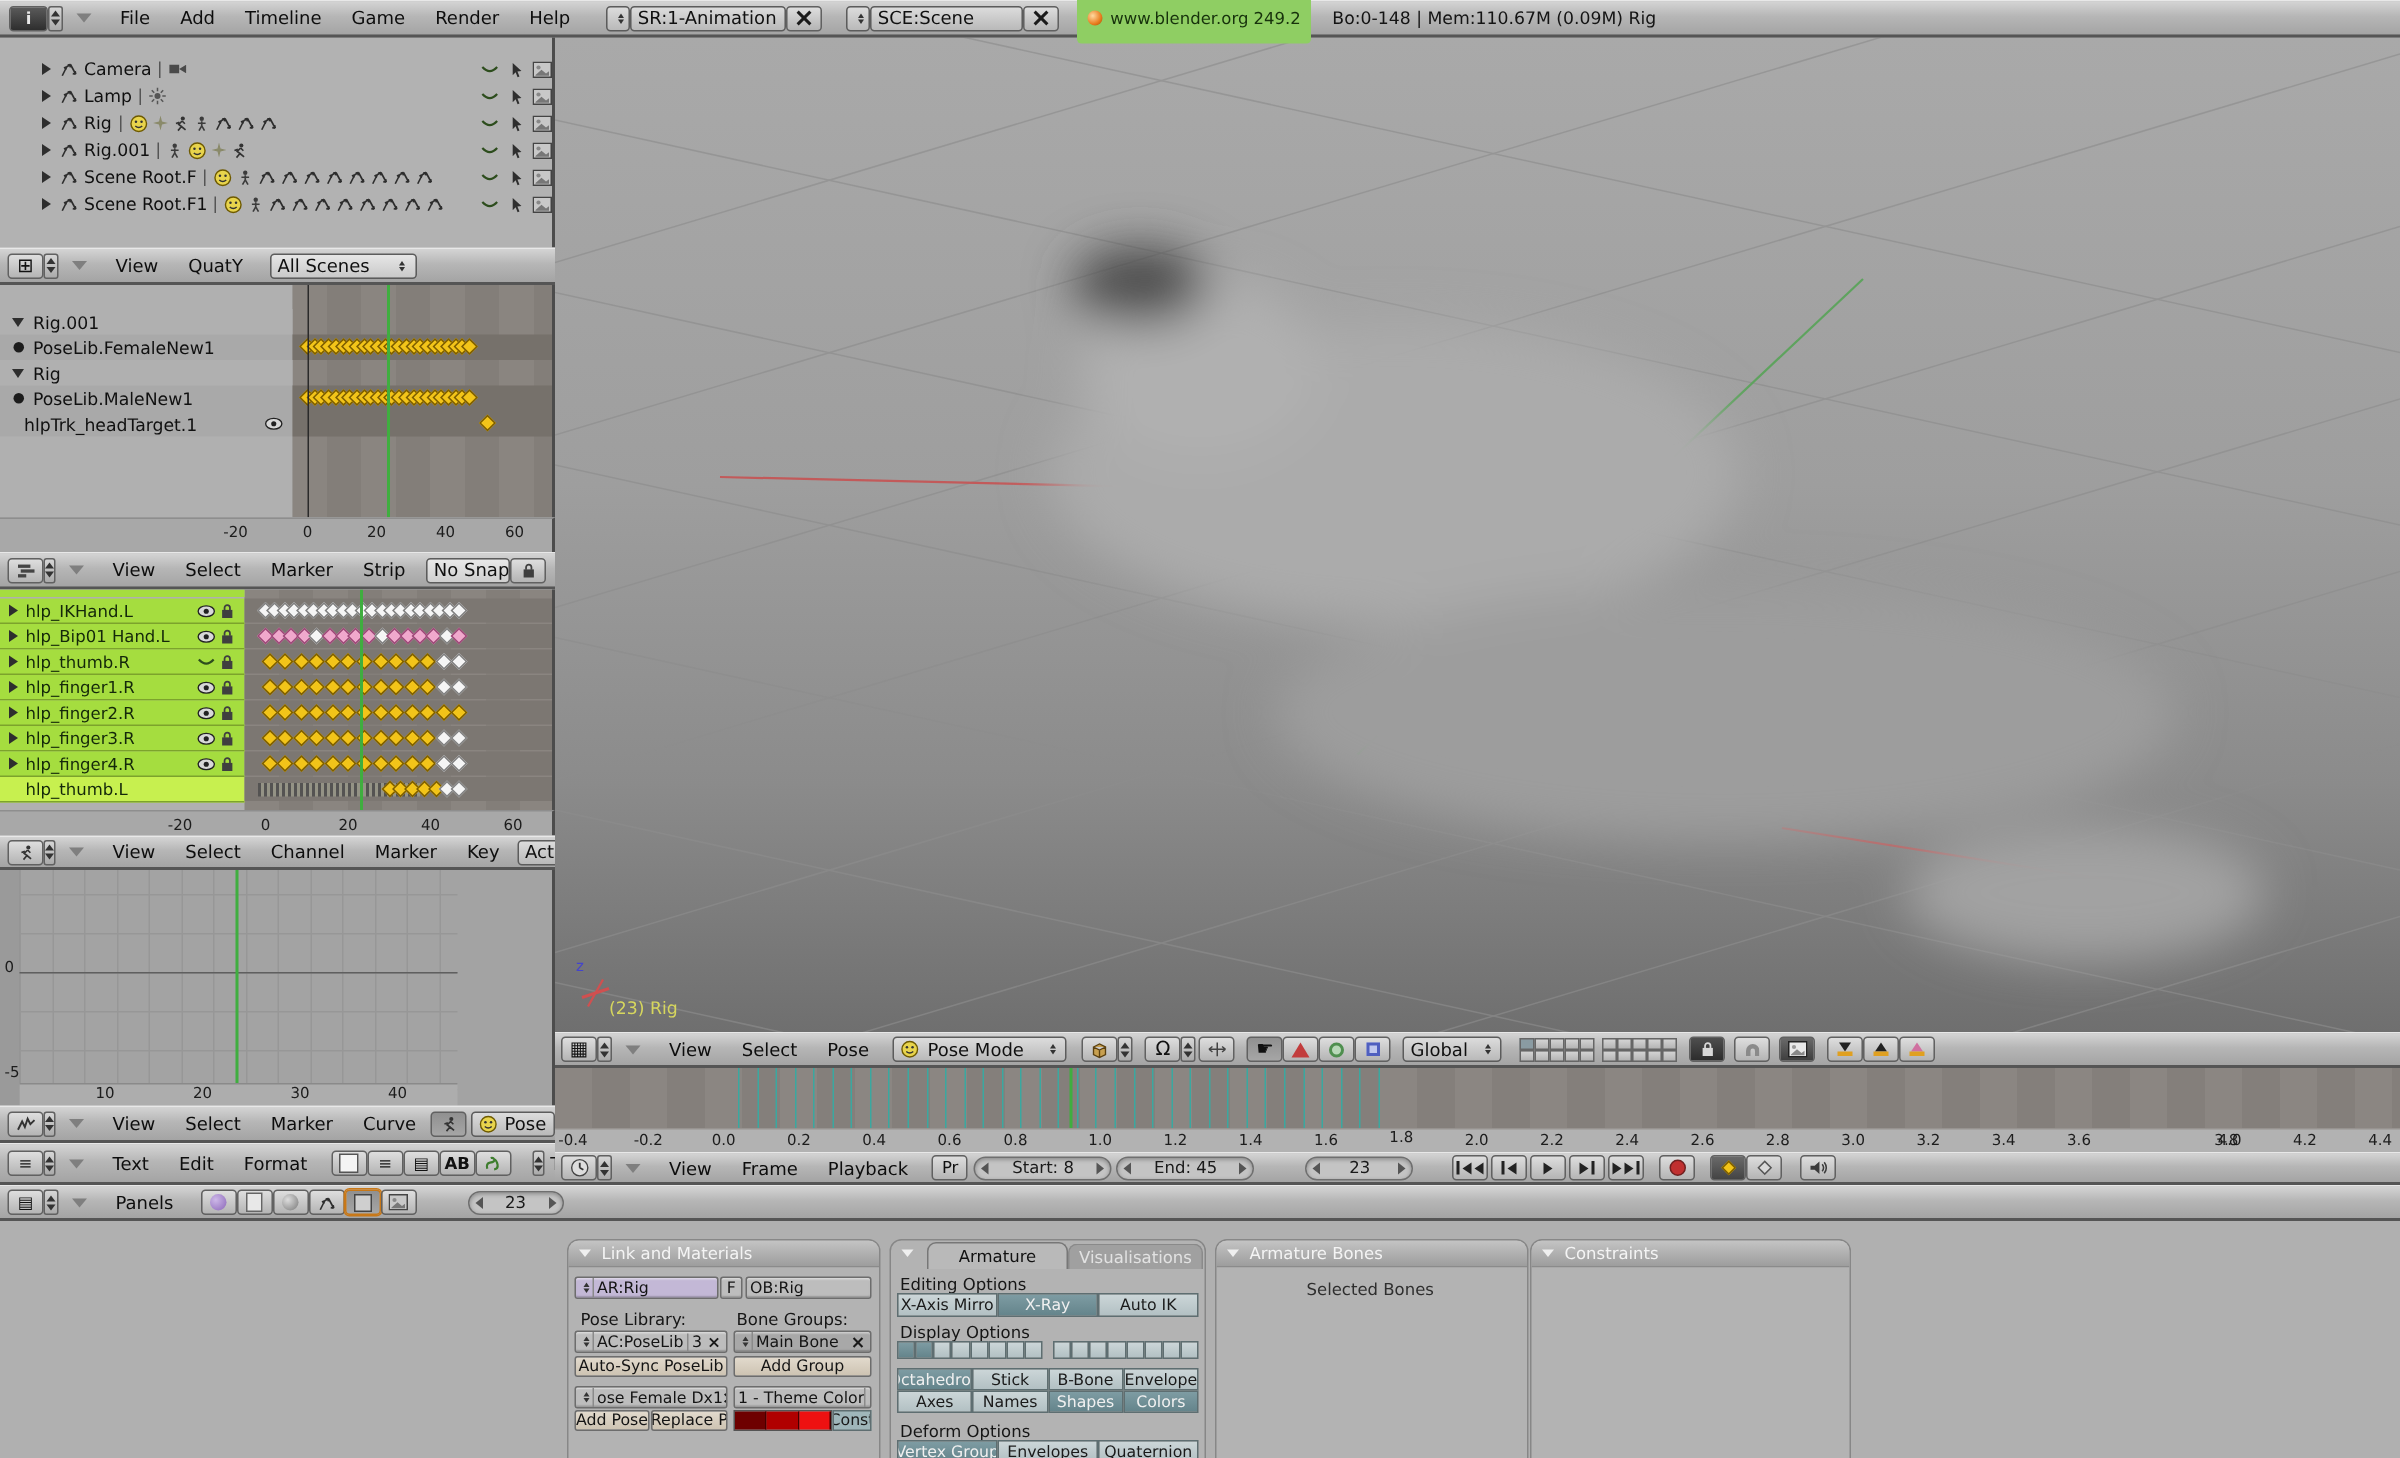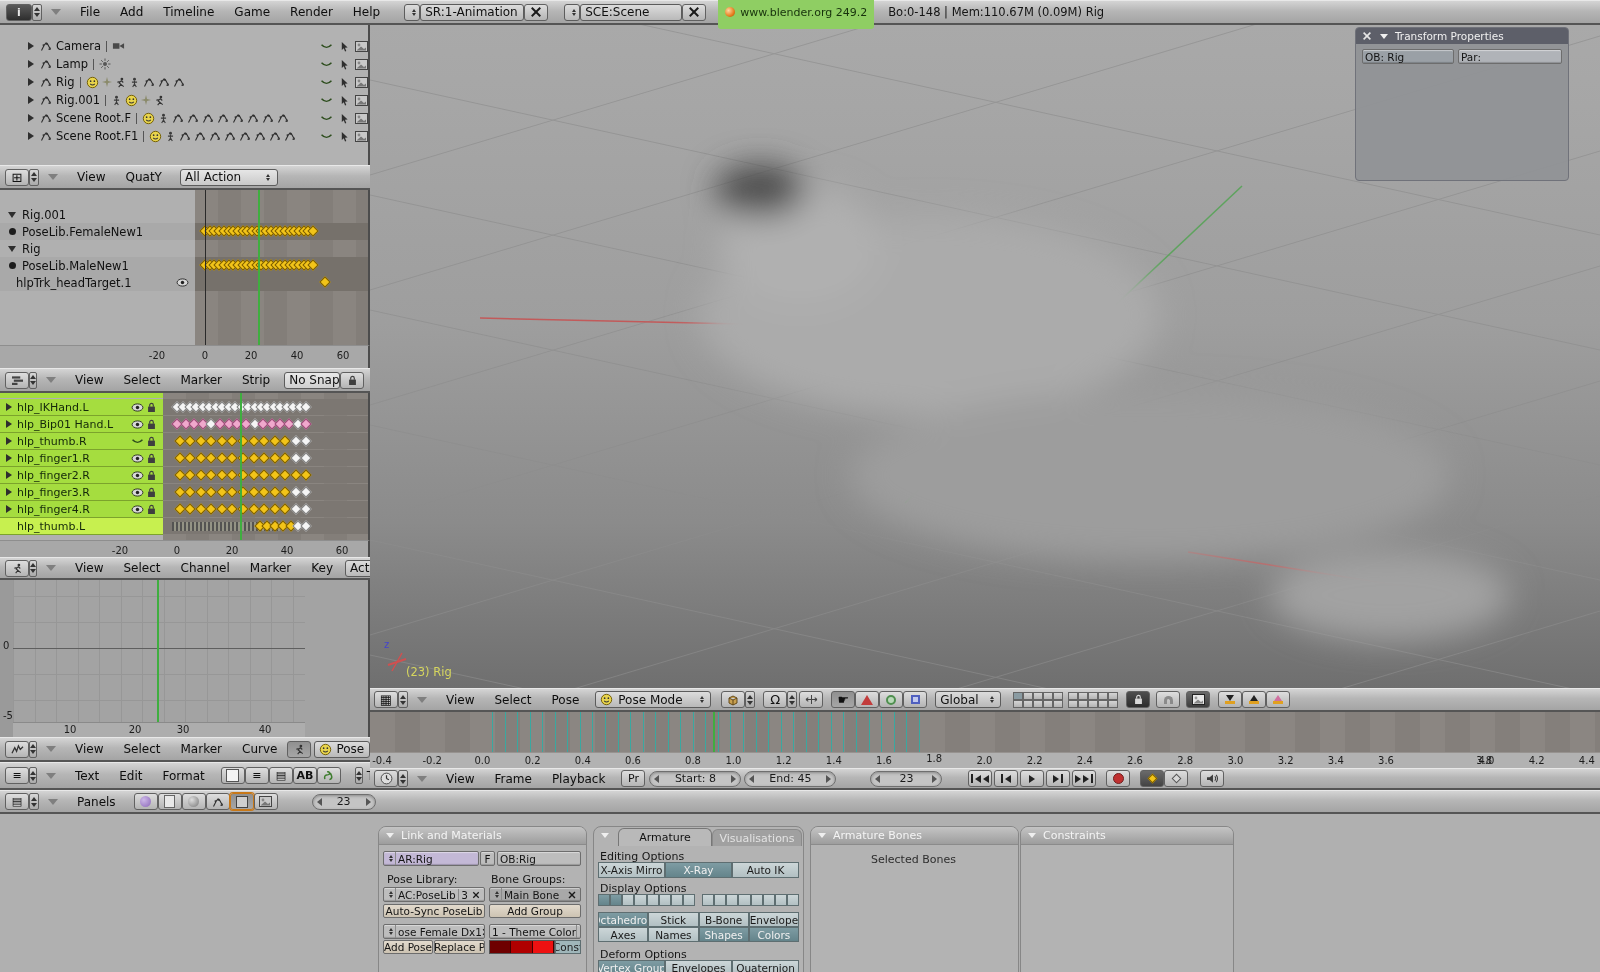--- a/index.html
+++ b/index.html
@@ -489,21 +489,21 @@
   <div class="step">
       <i class="up"></i>
       <i class="dn"></i>
     </div>
   <div class="collapse"></div>
   <div id="outliner-menus" style="display:flex;align-items:center;">
       <span class="menu">View</span>
       <span class="menu">QuatY</span>
     </div>
   <div class="sel" style="margin-left:8px;width:98px;justify-content:space-between;background:linear-gradient(#e6e6e6,#c9c9c9);">
-    <span>All Action</span>
+    <span>All Scenes</span>
     <div class="ministep" style="border:none;">
         <i class="up"></i>
         <i class="dn"></i>
       </div>
   </div>
 </div>
 
 <div class="win" id="nla-body" style="left:0;top:190px;width:370px;height:155px;background:#b0b0b0;border-right:2px solid #4c4c4c;">
     <div style="position: absolute; inset: 0px 0px 0px 195px; background: repeating-linear-gradient(90deg, rgb(138, 133, 128) 0px, rgb(138, 133, 128) 23px, rgb(131, 126, 121) 23px, rgb(131, 126, 121) 46px);"></div>
     <div style="position: absolute; left: 0px; top: 16px; width: 195px; height: 17px; background: rgb(176, 176, 176); display: flex; align-items: center;">
@@ -924,21 +924,21 @@
       <div style="position: absolute; left: 0px; right: 0px; top: 120px; height: 1px; background: rgb(151, 151, 151);"></div>
       <div style="position: absolute; left: 0px; right: 0px; top: 146px; height: 1px; background: rgb(151, 151, 151);"></div>
       <div style="position: absolute; left: 0px; right: 0px; top: 68px; height: 1px; background: rgb(95, 95, 95);"></div>
       <div class="cfra" style="left: 144px; top: 0px; bottom: 0px;"></div>
       <div style="position: absolute; left: -10px; top: 60px; font-size: 10px; color: rgb(29, 29, 29);">0</div>
       <div style="position: absolute; left: -10px; top: 130px; font-size: 10px; color: rgb(29, 29, 29);">-5</div>
     </div>
   <div id="ipo-xstrip" style="position:absolute;left:13px;top:142px;width:292px;height:15px;background:#adadad;border-top:1px solid #8a8a8a;">
       <div class="rul" style="left: 42px; top: 1px;">10</div>
       <div class="rul" style="left: 107px; top: 1px;">20</div>
-      <div class="rul" style="left: 155px; top: 1px;">30</div>
+      <div class="rul" style="left: 172px; top: 1px;">30</div>
       <div class="rul" style="left: 237px; top: 1px;">40</div>
     </div>
 </div>
 <div class="hdr" id="ipo-header" style="left:0;top:737px;width:370px;height:25px;">
   <div class="ib" style="margin-left:5px;">
       <span class="ic" id="ipo-ed-icon">
         <svg viewBox="0 0 14 12" width="13" height="11">
           <path d="M1 10 L4 4 L6 8 L8 2 L10 6 L13 3" fill="none" stroke="#333" stroke-width="1.4"></path>
         </svg>
       </span>
@@ -1099,33 +1099,20 @@
     </g>
   </svg>
 
   <svg width="30" height="30" style="position:absolute;left:12px;top:620px;">
     <line x1="6" y1="20" x2="24" y2="14" stroke="#d05050" stroke-width="2"></line>
     <line x1="10" y1="26" x2="20" y2="8" stroke="#d05050" stroke-width="1.5"></line>
   </svg>
   <span style="position:absolute;left:14px;top:614px;color:#4444cc;font-size:10px;">z</span>
   <span style="position:absolute;left:36px;top:640px;color:#d6d65e;font-size:11.5px;">(23) Rig</span>
 
-  <div style="position:absolute;left:985px;top:2px;width:212px;height:152px;background:rgba(144,146,150,0.92);border:1px solid #70727a;border-radius:4px;">
-    <div style="position:absolute;left:0;top:0;right:0;height:16px;background:rgba(84,86,96,0.85);border-radius:3px 3px 0 0;display:flex;align-items:center;color:#f0f0f0;font-size:10.5px;">
-      <span class="xicon" style="margin-left:5px;transform:scale(0.8);filter:invert(1);"></span>
-      <span class="ptri"></span>
-      <span>Transform Properties</span>
-    </div>
-    <div class="fld" style="left:6px;top:21px;width:92px;background:#9aa0a6;">
-        <span>OB: Rig</span>
-      </div>
-    <div class="fld" style="left:102px;top:21px;width:104px;background:#b0b3b8;">
-        <span>Par:</span>
-      </div>
-  </div>
 </div>
 
 <div class="hdr" id="vp-header" style="left:370px;top:688px;width:1230px;height:24px;">
   <div class="ib" style="margin-left:4px;font-size:13px;">
       <span>▦</span>
     </div>
   <div class="step">
       <i class="up"></i>
       <i class="dn"></i>
     </div>
@@ -1296,21 +1283,21 @@
     <div style="position: absolute; left: 548.74px; top: 0px; bottom: 0px; width: 1px; background: rgb(58, 168, 160);"></div>
     <div class="cfra" style="left: 342.92px; top: 0px; bottom: 0px; width: 2px;"></div>
   </div>
 <div class="win" id="timeline-ruler" style="left:370px;top:752px;width:1230px;height:16px;background:#b2b2b2;border-top:1px solid #979390;">
     <div class="rul" style="left: -3px; top: 2px;">-0.4</div>
     <div class="rul" style="left: 47.2px; top: 2px;">-0.2</div>
     <div class="rul" style="left: 97.4px; top: 2px;">0.0</div>
     <div class="rul" style="left: 147.6px; top: 2px;">0.2</div>
     <div class="rul" style="left: 197.8px; top: 2px;">0.4</div>
     <div class="rul" style="left: 248px; top: 2px;">0.6</div>
-    <div class="rul" style="left: 308px; top: 2px;">0.8</div>
+    <div class="rul" style="left: 292px; top: 2px;">0.8</div>
     <div class="rul" style="left: 348.4px; top: 2px;">1.0</div>
     <div class="rul" style="left: 398.6px; top: 2px;">1.2</div>
     <div class="rul" style="left: 448.8px; top: 2px;">1.4</div>
     <div class="rul" style="left: 499px; top: 2px;">1.6</div>
     <div class="rul" style="left: 549.2px; top: 0;">1.8</div>
     <div class="rul" style="left: 599.4px; top: 2px;">2.0</div>
     <div class="rul" style="left: 649.6px; top: 2px;">2.2</div>
     <div class="rul" style="left: 699.8px; top: 2px;">2.4</div>
     <div class="rul" style="left: 750px; top: 2px;">2.6</div>
     <div class="rul" style="left: 800.2px; top: 2px;">2.8</div>

